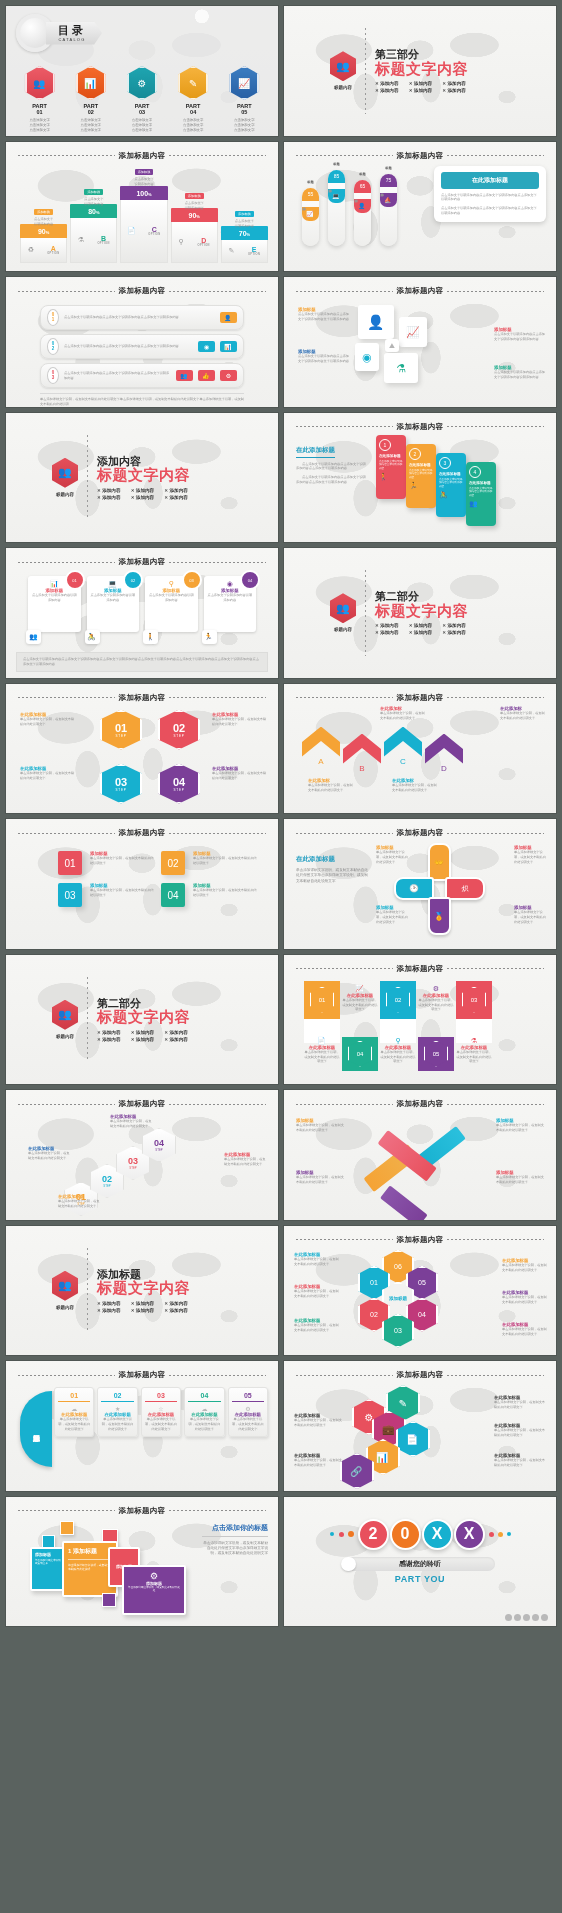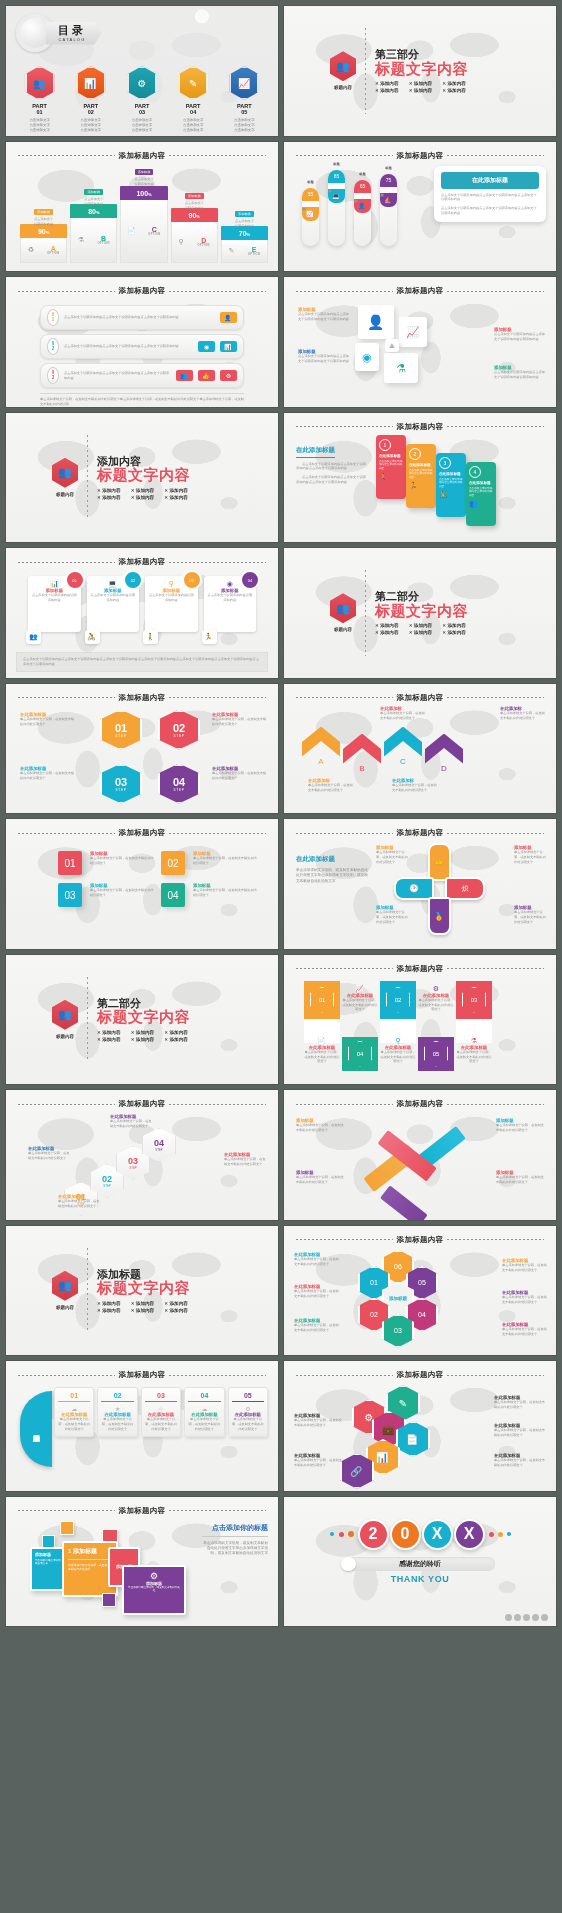--- a/index.html
+++ b/index.html
@@ -1045,21 +1045,21 @@
       <span class="soc" style="background:#e8505d;width:5px;height:5px;margin-left:3px"></span>
       <span class="soc" style="background:#f5a335;width:5px;height:5px;margin-left:3px"></span>
       <span class="soc" style="background:#17b0cf;width:4px;height:4px;margin-left:3px"></span>
     </div>
     <div style="position:relative;width:150px;margin:0 auto">
       <div class="thanks-bar">
         <span>感谢您的聆听</span>
       </div>
       <div class="thanks-knob" style="left:-4px"></div>
     </div>
-    <div class="thanks-en">THANK YOU</div>
+    <div class="thanks-en">PART YOU</div>
     <div class="socials">
       <span class="soc"></span>
       <span class="soc"></span>
       <span class="soc"></span>
       <span class="soc"></span>
       <span class="soc"></span>
     </div>
   </div>
 
 </div>

